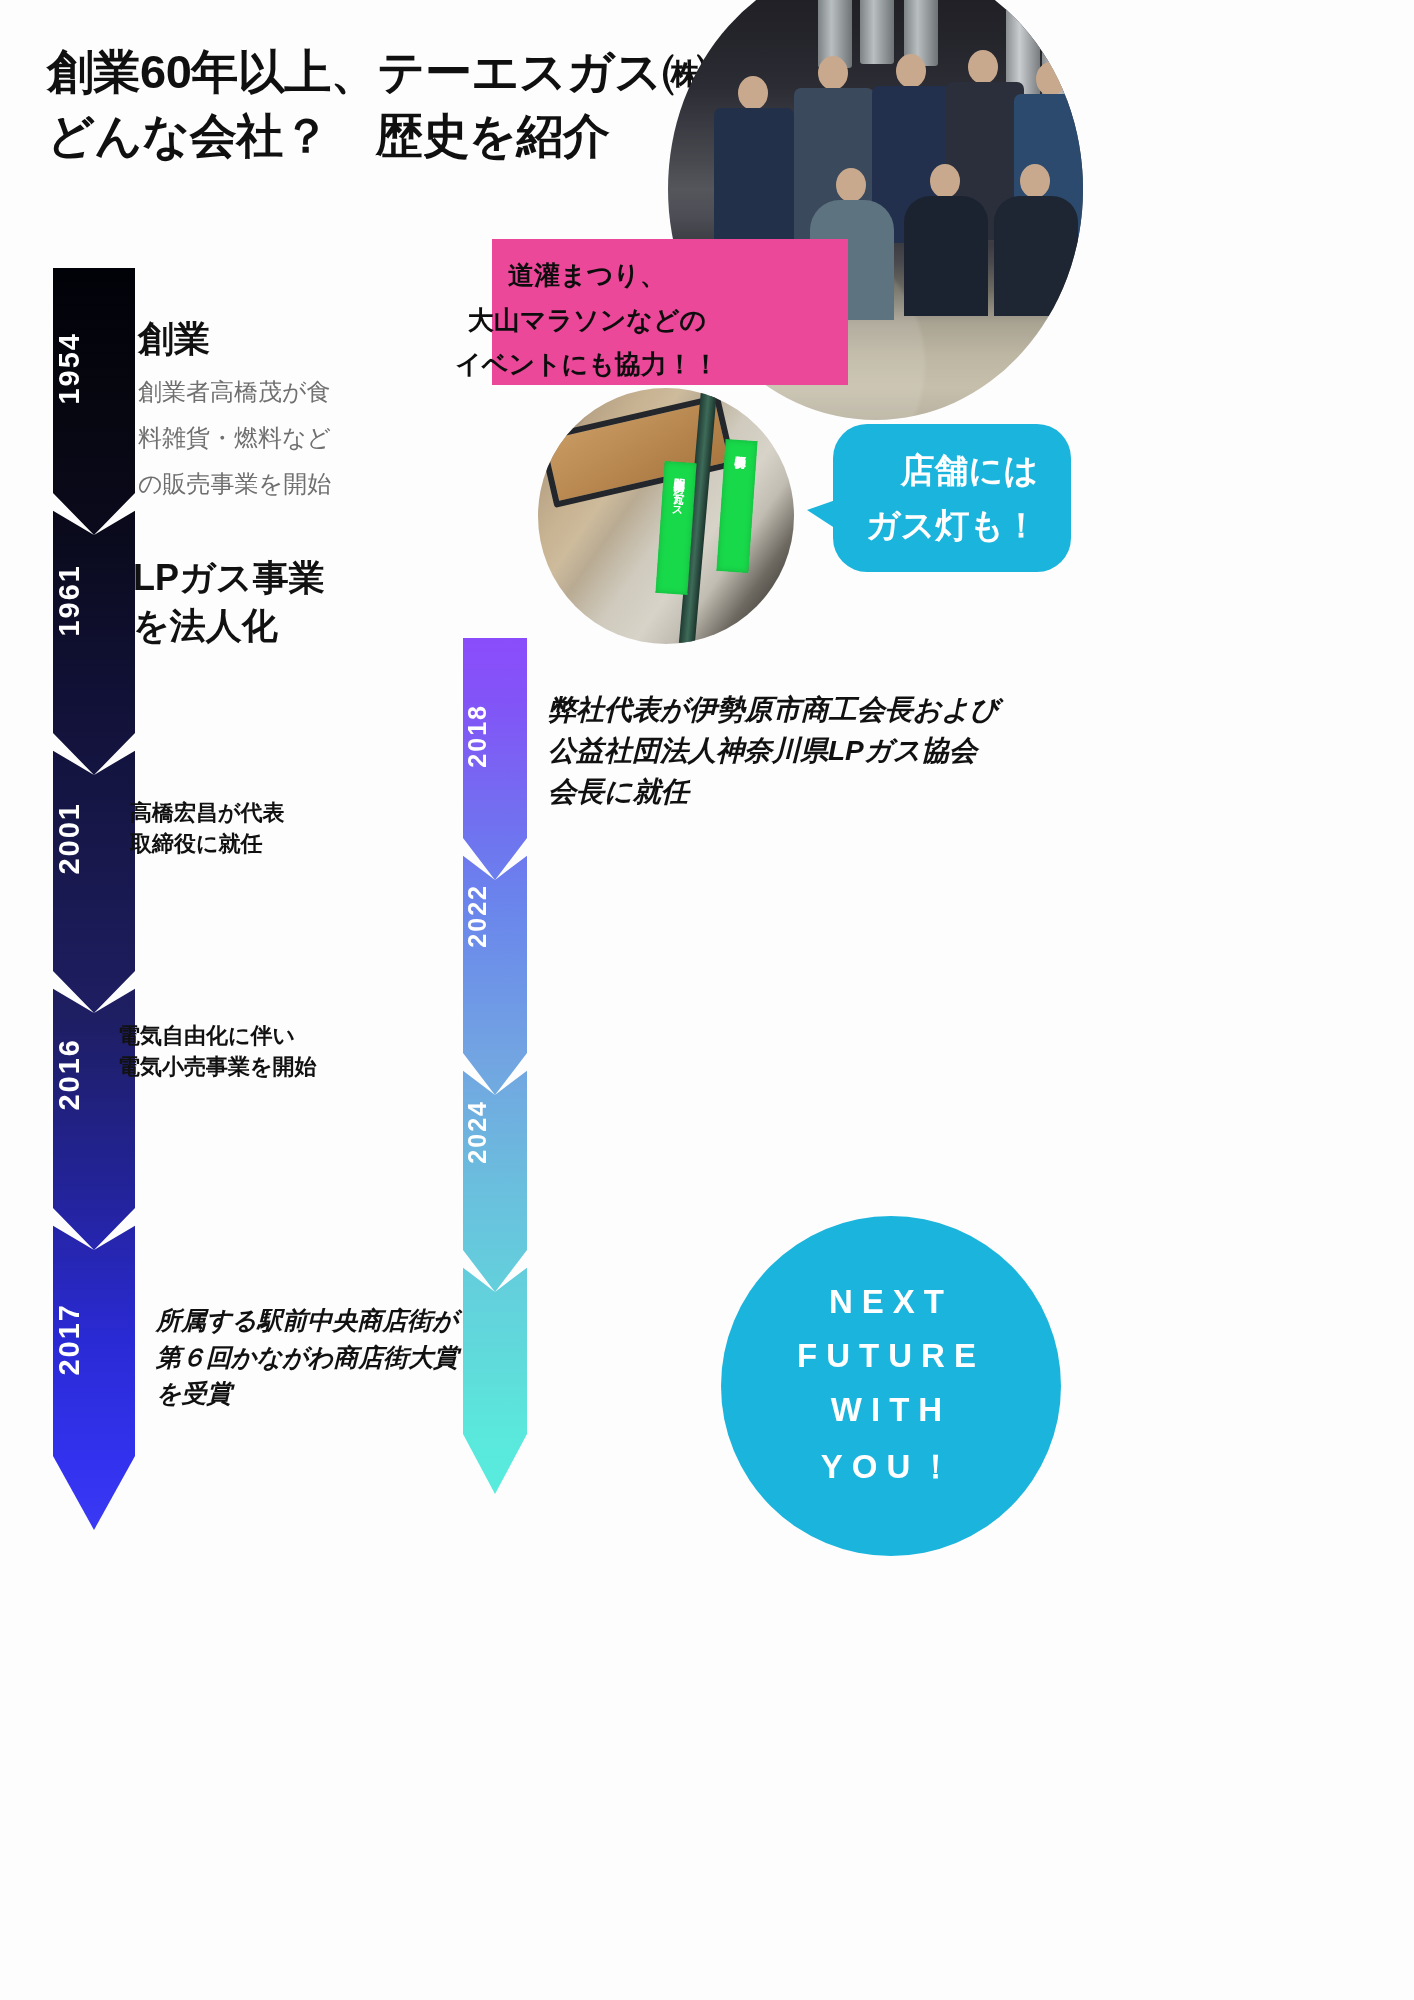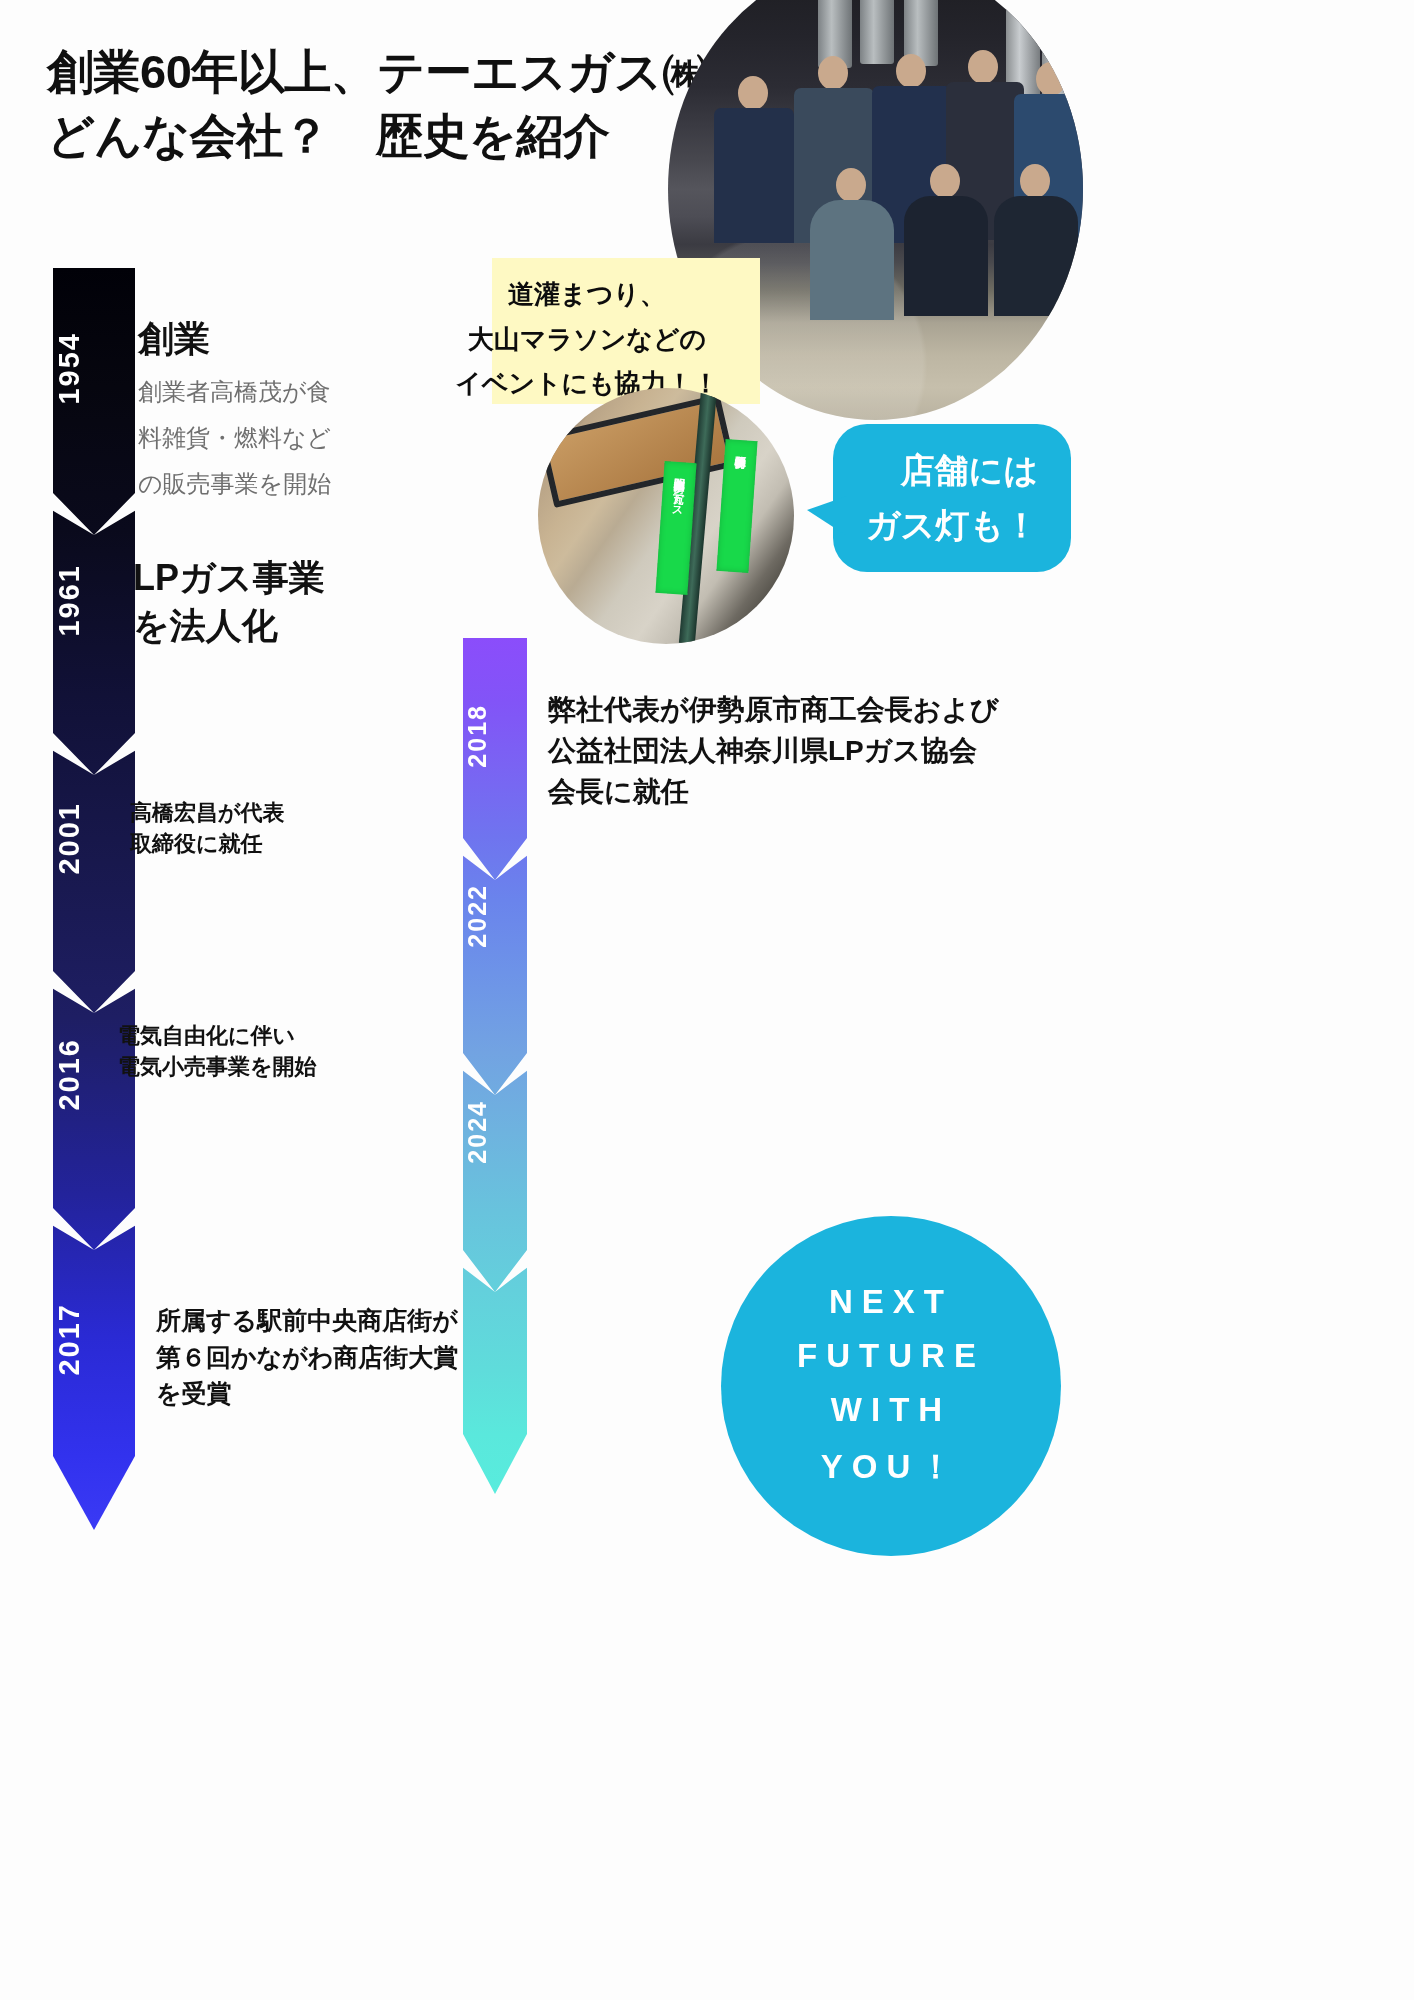--- a/index.html
+++ b/index.html
@@ -72,22 +72,22 @@
   }
   #store-photo .banner.b1 { left:122px; top:74px; transform:rotate(4deg); }
   #store-photo .banner.b2 { left:183px; top:52px; transform:rotate(4deg); }
   #store-photo .banner span {
     display:block; color:#fff; font-size:11px; font-weight:700;
     writing-mode: vertical-rl; margin:8px auto 0; line-height:1.15;
   }
 
   
   #event-box {
-    position: absolute; left: 492px; top: 258px; width: 268px; height: 146px;
-    background: #fef9c3;
+    position: absolute; left: 492px; top: 239px; width: 356px; height: 146px;
+    background: #ec4899;
   }
   #event-box .txt {
     position:absolute; left:-110px; top:14px; width: 410px;
     text-align:center; font-size: 26px; font-weight: 900; color:#0d0d0d;
     line-height: 1.72; white-space: pre-line;
   }
 
   
   #gaslight-bubble {
     position:absolute; left:833px; top:424px; width:238px; height:148px;
@@ -163,20 +163,21 @@
     white-space: pre-line;
   }
   .entry .desc {
     font-size: 24px; font-weight: 500; color:#6f6f6f; line-height: 1.92;
     white-space: pre-line; margin-top: 6px;
   }
   .entry .head.sm { font-size: 22px; line-height:1.42; }
   .entry .body-dark {
     font-size: 28px; font-weight: 900; color:#111; line-height:1.46;
     white-space: pre-line;
+    font-style: italic;
   }
   .entry .body-dark.small { font-size: 25px; line-height:1.46; }
   .entry .body-dark.big { font-size: 33px; line-height:1.52; }
 
   
   #next-circle {
     position:absolute; left:721px; top:1216px; width:340px; height:340px;
     border-radius:50%; background:#1bb4dd;
     display:flex; flex-direction:column; align-items:center; justify-content:center;
     gap: 16px;

